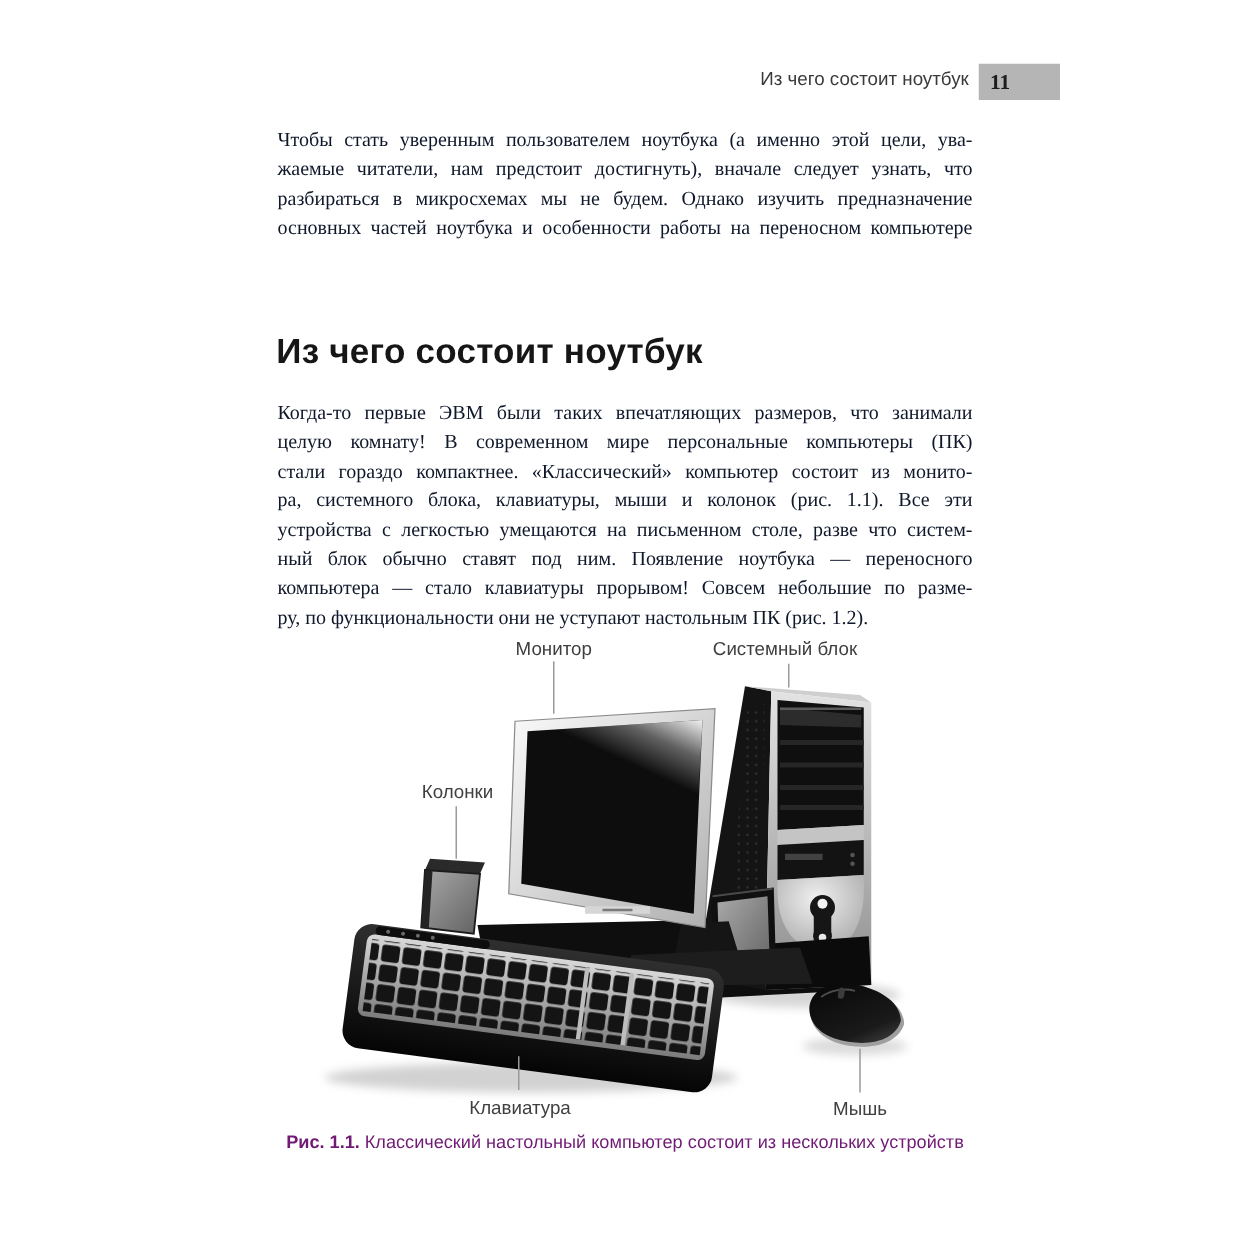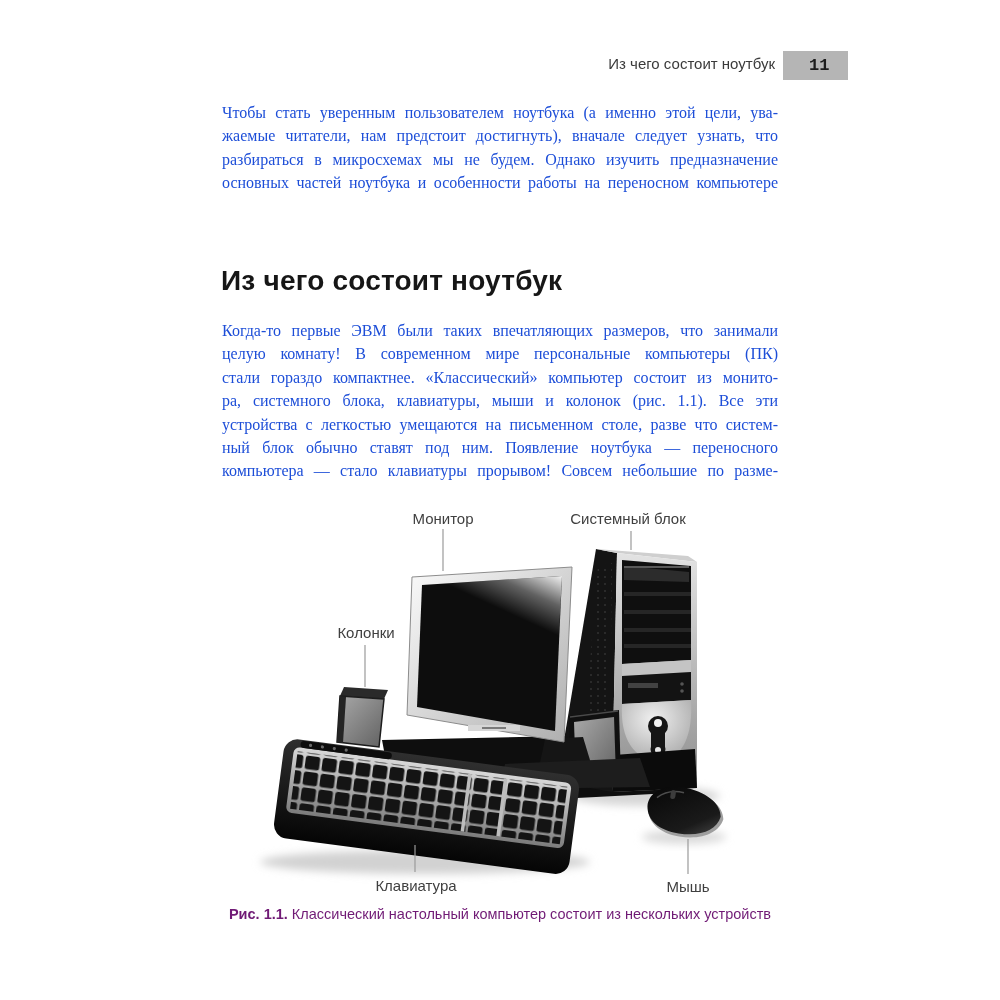--- a/index.html
+++ b/index.html
@@ -12,26 +12,26 @@
     position:absolute;top:55px;right:225px;
     font-family:"Liberation Sans","DejaVu Sans",sans-serif;
     font-size:15px;color:#3a3a3a;
   }
   .page-badge{
     position:absolute;top:51px;left:783px;width:65px;height:29px;
     background:#b5b5b5;
   }
   .page-badge .num{
     display:inline-block;
-    font-family:Liberation Mono, monospace;
+    font-family:Liberation Serif, serif;
     font-weight:bold;font-size:17px;color:#1d1d1d;
-    line-height:29px;padding-left:26px;
+    line-height:29px;padding-left:9px;
   }
   .para{
-    position:absolute;left:222px;width:556px;color:#1d4ed8;
+    position:absolute;left:222px;width:556px;color:#0f172a;
     font-size:16px;
     font-family:Liberation Serif, serif;
   }
   .para .ln{
     height:23.4px;line-height:23.4px;
     text-align:justify;text-align-last:justify;
     white-space:normal;overflow:visible;
   }
   .para .ln.last{text-align-last:left;}
   #para-intro{top:101px;}
@@ -69,20 +69,21 @@
   <div class="section-heading">Из чего состоит ноутбук</div>
 
   <div class="para" id="para-body">
     <div class="ln">Когда-то первые ЭВМ были таких впечатляющих размеров, что занимали</div>
     <div class="ln">целую комнату! В современном мире персональные компьютеры (ПК)</div>
     <div class="ln">стали гораздо компактнее. «Классический» компьютер состоит из монито-</div>
     <div class="ln">ра, системного блока, клавиатуры, мыши и колонок (рис. 1.1). Все эти</div>
     <div class="ln">устройства с легкостью умещаются на письменном столе, разве что систем-</div>
     <div class="ln">ный блок обычно ставят под ним. Появление ноутбука — переносного</div>
     <div class="ln">компьютера — стало клавиатуры прорывом! Совсем небольшие по разме-</div>
+    <div class="ln last">ру, по функциональности они не уступают настольным ПК (рис. 1.2).</div>
   </div>
 
   <svg class="figure-svg" viewBox="230 505 550 392" xmlns="http://www.w3.org/2000/svg">
     <defs>
       <linearGradient id="gFrame" x1="0" y1="0" x2="1" y2="1">
         <stop offset="0" stop-color="#fbfbfb"></stop>
           <stop offset="1" stop-color="#aeaeae"></stop>
       </linearGradient>
       <linearGradient id="gRefl" x1="1" y1="0" x2="0.25" y2="0.85">
         <stop offset="0" stop-color="#ffffff" stop-opacity="0.95"></stop>

